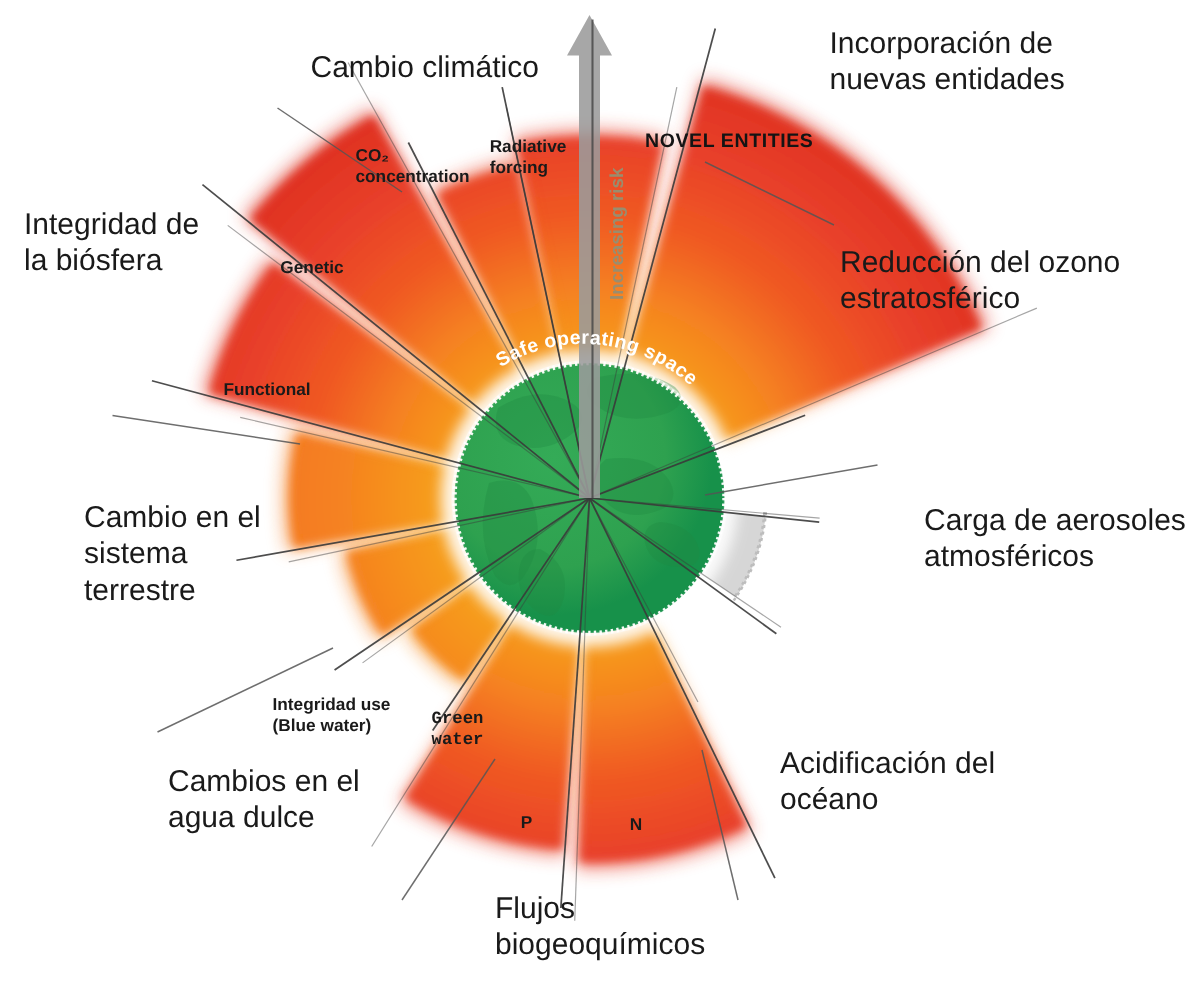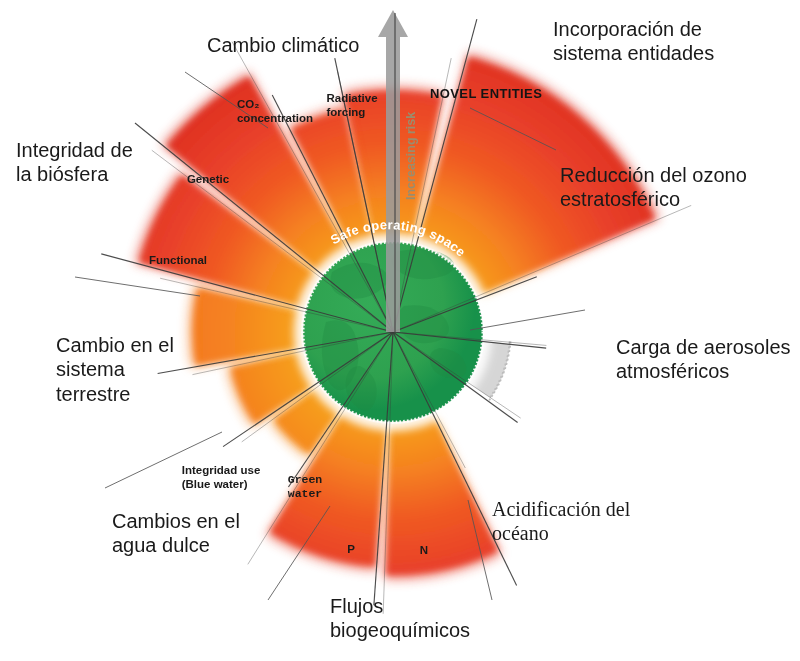--- a/index.html
+++ b/index.html
@@ -171,26 +171,26 @@
       <path id="safeArc" d="M 310 265 A 105 105 0 0 1 480 282" fill="none"></path>
       <text class="safe-label">
         <textPath href="#safeArc" startOffset="50%" text-anchor="middle" id="safeTextPath">Safe operating space</textPath>
       </text>
     </g>
   </svg>
 
   <div id="outer-label-host">
       <div class="outer-label" style="left: 207px; top: 33px;">Cambio climático</div>
       <div class="outer-label" style="left: 553px; top: 17px;">Incorporación de
-sistema entidades</div>
+nuevas entidades</div>
       <div class="outer-label" style="left: 560px; top: 163px;">Reducción del ozono
 estratosférico</div>
       <div class="outer-label" style="left: 572px; top: 335px; margin-left: 44px;">Carga de aerosoles
 atmosféricos</div>
-      <div class="outer-label" style="left: 492px; top: 497px; font-family: Liberation Serif, serif;">Acidificación del
+      <div class="outer-label" style="left: 520px; top: 497px;">Acidificación del
 océano</div>
       <div class="outer-label" style="left: 330px; top: 594px;">Flujos
 biogeoquímicos</div>
       <div class="outer-label" style="left: 112px; top: 509px;">Cambios en el
 agua dulce</div>
       <div class="outer-label" style="left: 56px; top: 333px;">Cambio en el
 sistema
 terrestre</div>
       <div class="outer-label" style="left: 16px; top: 138px;">Integridad de
 la biósfera</div>

